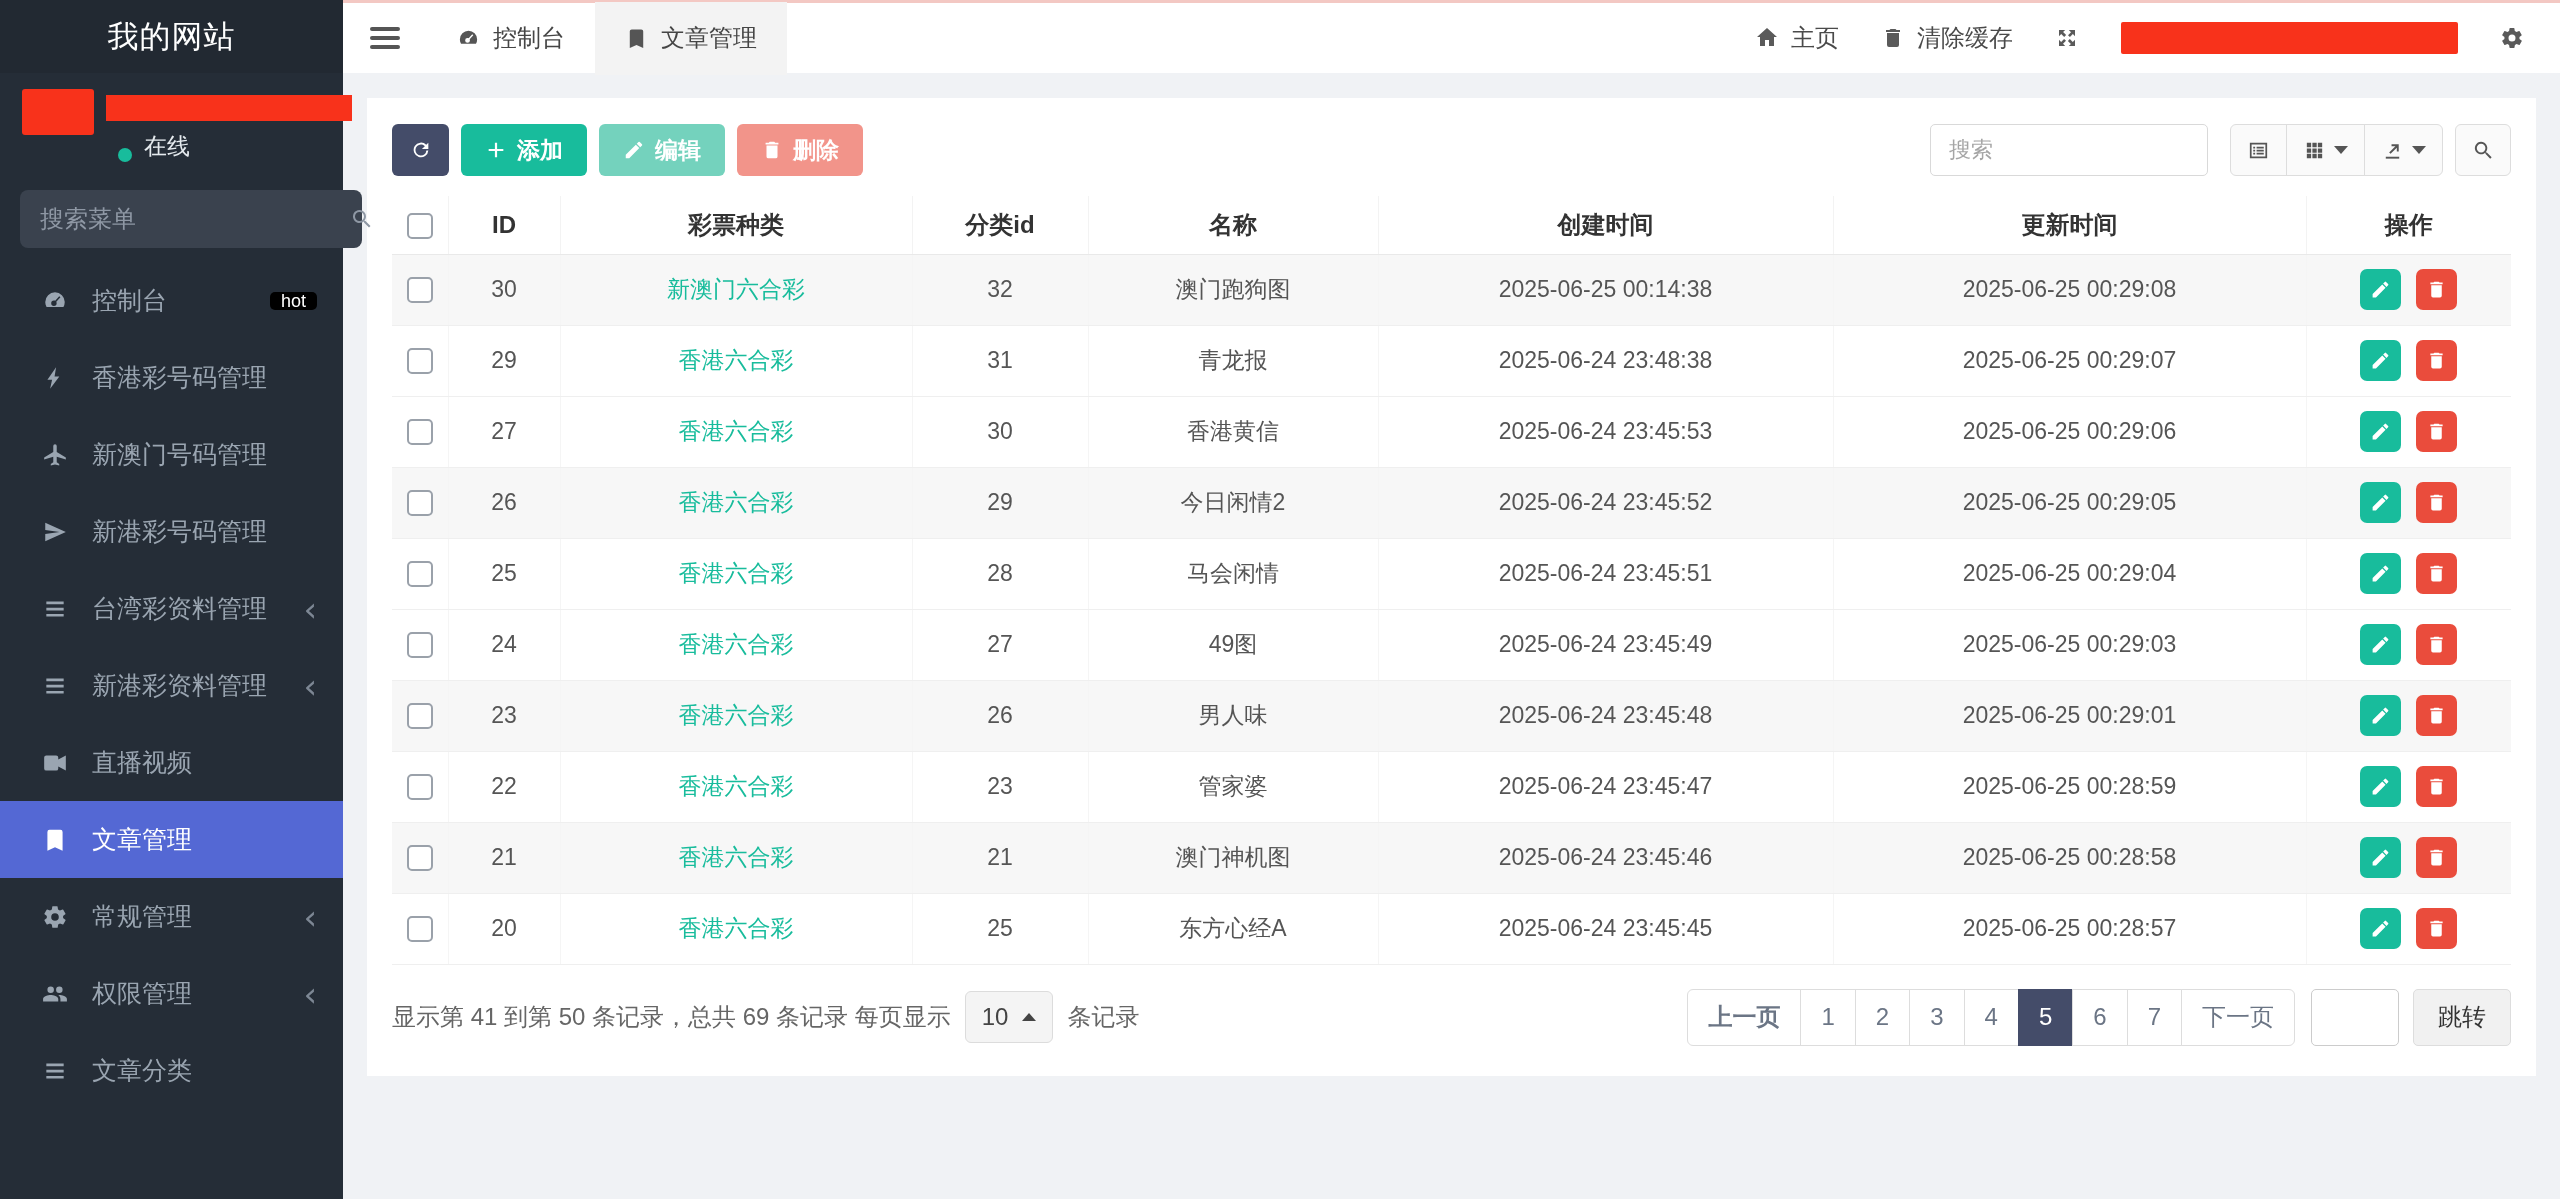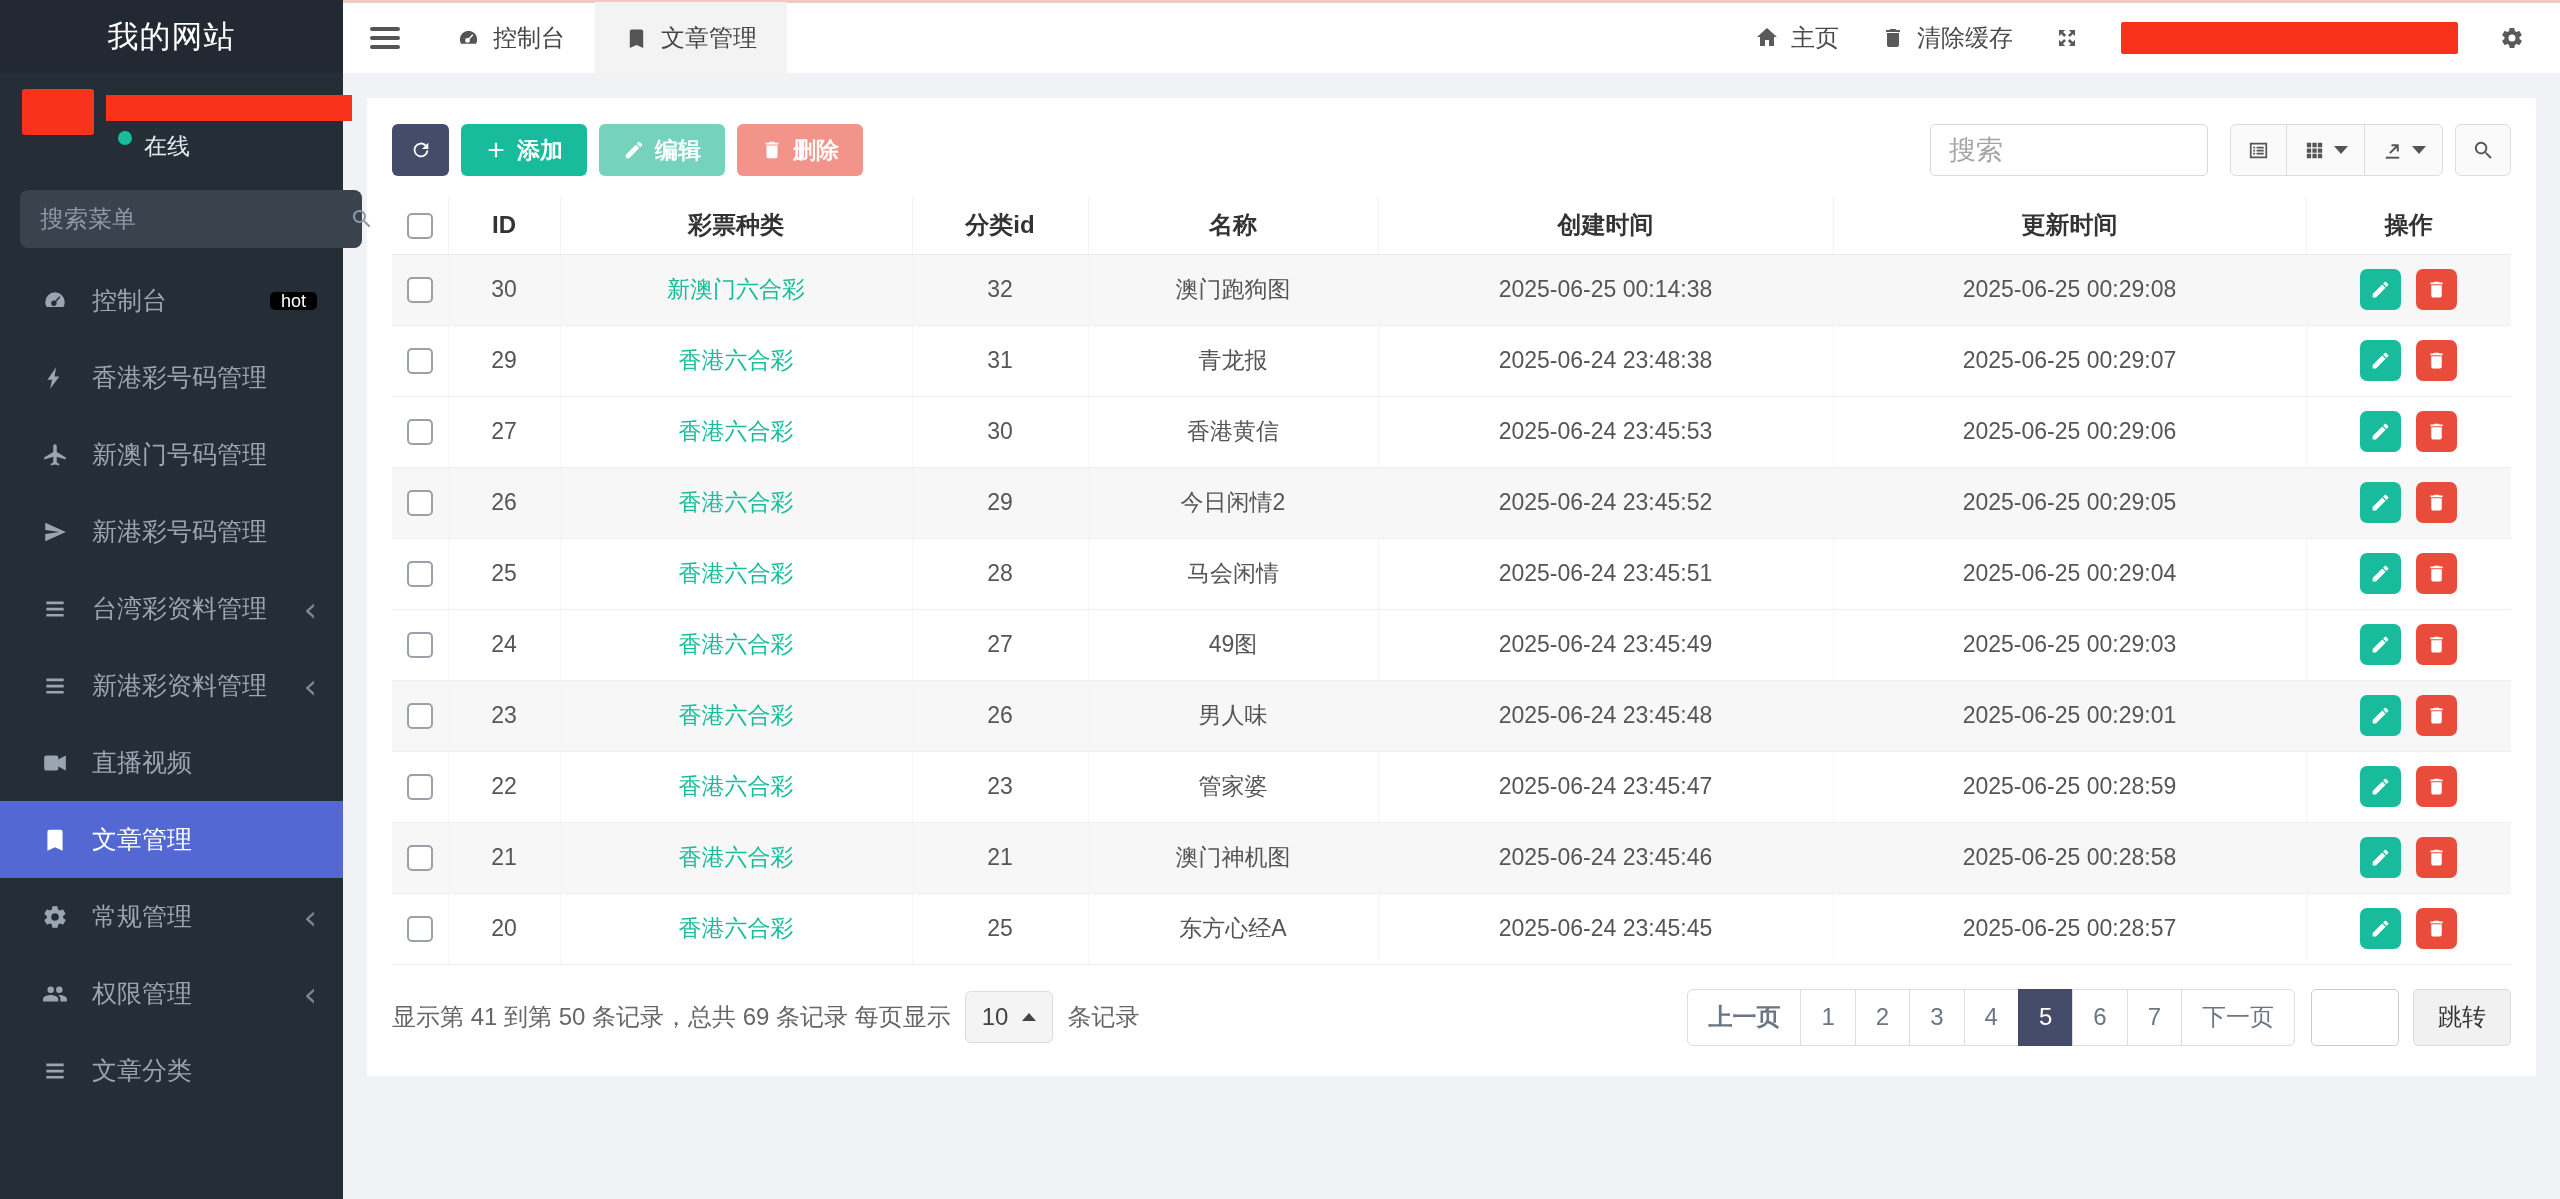--- a/index.html
+++ b/index.html
@@ -13,21 +13,21 @@
   .ico svg { width:1em; height:1em; display:block; }
 
   
   .sidebar { position:absolute; left:0; top:0; width:343px; height:1199px; background:#252d37; z-index:5; }
   .sb-title { height:73px; display:flex; align-items:center; justify-content:center;
               color:#ffffff; font-size:31px; letter-spacing:1px; background:#222932; }
   .user-panel { position:relative; height:115px; }
   .redact { position:absolute; background:#f8321b; }
   .redact-avatar { left:22px; top:16px; width:72px; height:46px; border-radius:3px; }
   .redact-name  { left:106px; top:22px; width:246px; height:26px; }
-  .online-row { position:absolute; left:118px; top:58px; display:flex; align-items:flex-start; gap:12px; }
+  .online-row { position:absolute; left:118px; top:58px; display:flex; align-items:flex-end; gap:12px; }
   .online-dot { width:14px; height:14px; border-radius:50%; background:#18bc9c; }
   .online-label { color:#e6ebef; font-size:23px; }
   .sb-search { position:absolute; left:20px; top:190px; width:342px; height:58px;
                background:#3a424e; border-radius:8px; display:flex; align-items:center; padding:0 20px; }
   .sb-search input { flex:1; background:transparent; border:none; outline:none;
                      color:#cfd6de; font-size:24px; font-family:inherit; }
   .sb-search input::placeholder { color:#8e97a4; }
   .sb-search .ico { color:#8e97a4; font-size:24px; }
   .side-menu { position:absolute; left:0; top:262px; width:343px; list-style:none; }
   .side-item { height:77px; display:flex; align-items:center; padding:0 26px 0 38px;
@@ -66,21 +66,21 @@
          height:52px; border-radius:6px; display:inline-flex; align-items:center;
          justify-content:center; gap:10px;font-weight:bold; }
   .btn .ico { font-size:22px; }
   .btn-refresh { width:57px; background:#444c69; }
   .btn-add { padding:0 24px; background:#18bc9c; }
   .btn-edit { padding:0 24px; background:#74d2bd; }
   .btn-del { padding:0 24px; background:#f2948a; }
   .toolbar .btn + .btn { margin-left:12px; }
   .toolbar-right { margin-left:auto; display:flex; align-items:center; }
   .search-input { width:278px; height:52px; border:1px solid #d9d9d9; border-radius:5px;
-                  font-size:27px; padding:0 18px; color:#333; outline:none; font-family:inherit; }
+                  font-size:22px; padding:0 18px; color:#333; outline:none; font-family:inherit; }
   .search-input::placeholder { color:#a5a5a5; }
   .btn-group { display:flex; margin-left:22px; }
   .gbtn { height:52px; background:#fafafa; border:1px solid #dddddd; color:#555;
           display:inline-flex; align-items:center; justify-content:center; gap:8px;
           padding:0 16px; cursor:pointer; font-size:23px; margin-left:-1px; }
   .btn-group .gbtn:first-child { border-radius:6px 0 0 6px; margin-left:0; }
   .btn-group .gbtn:last-child { border-radius:0 6px 6px 0; }
   .gbtn-search { margin-left:12px; border-radius:6px; width:56px; }
   .caret { width:0; height:0; border-left:7px solid transparent; border-right:7px solid transparent; }
   .caret.down { border-top:8px solid #555; }

